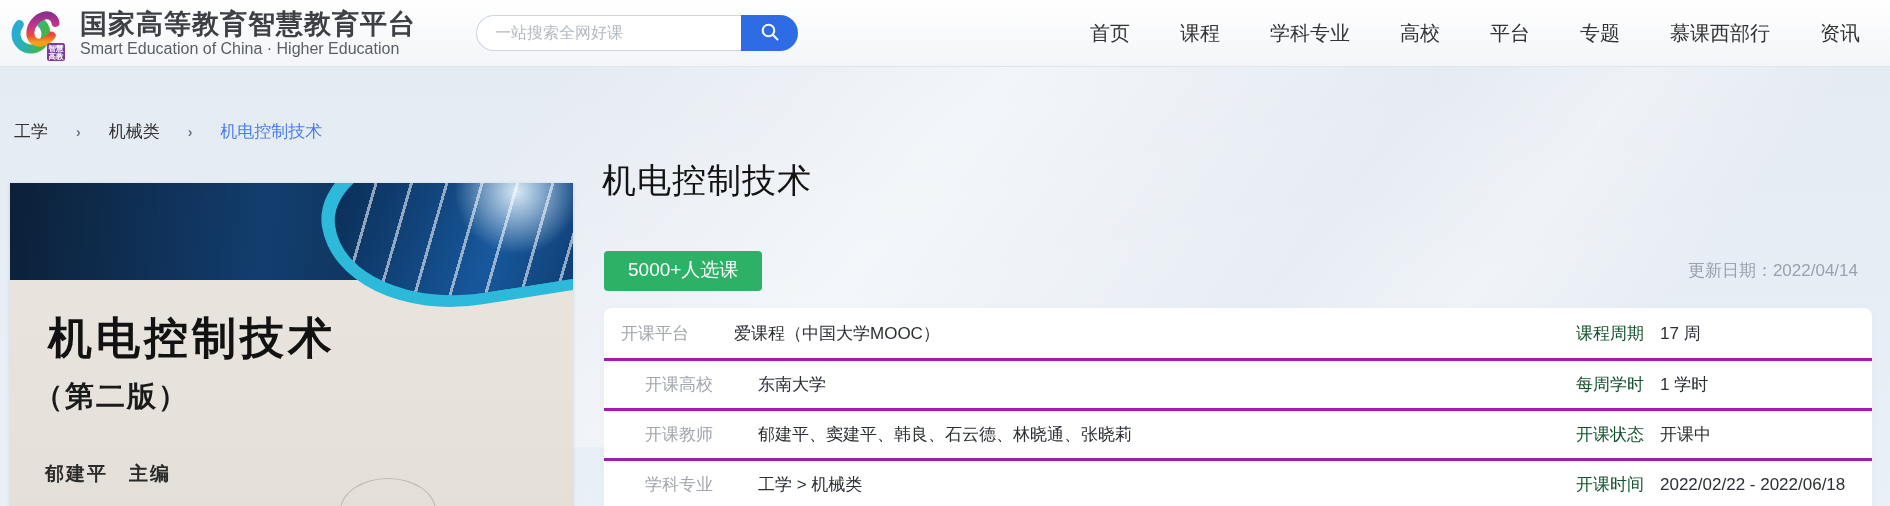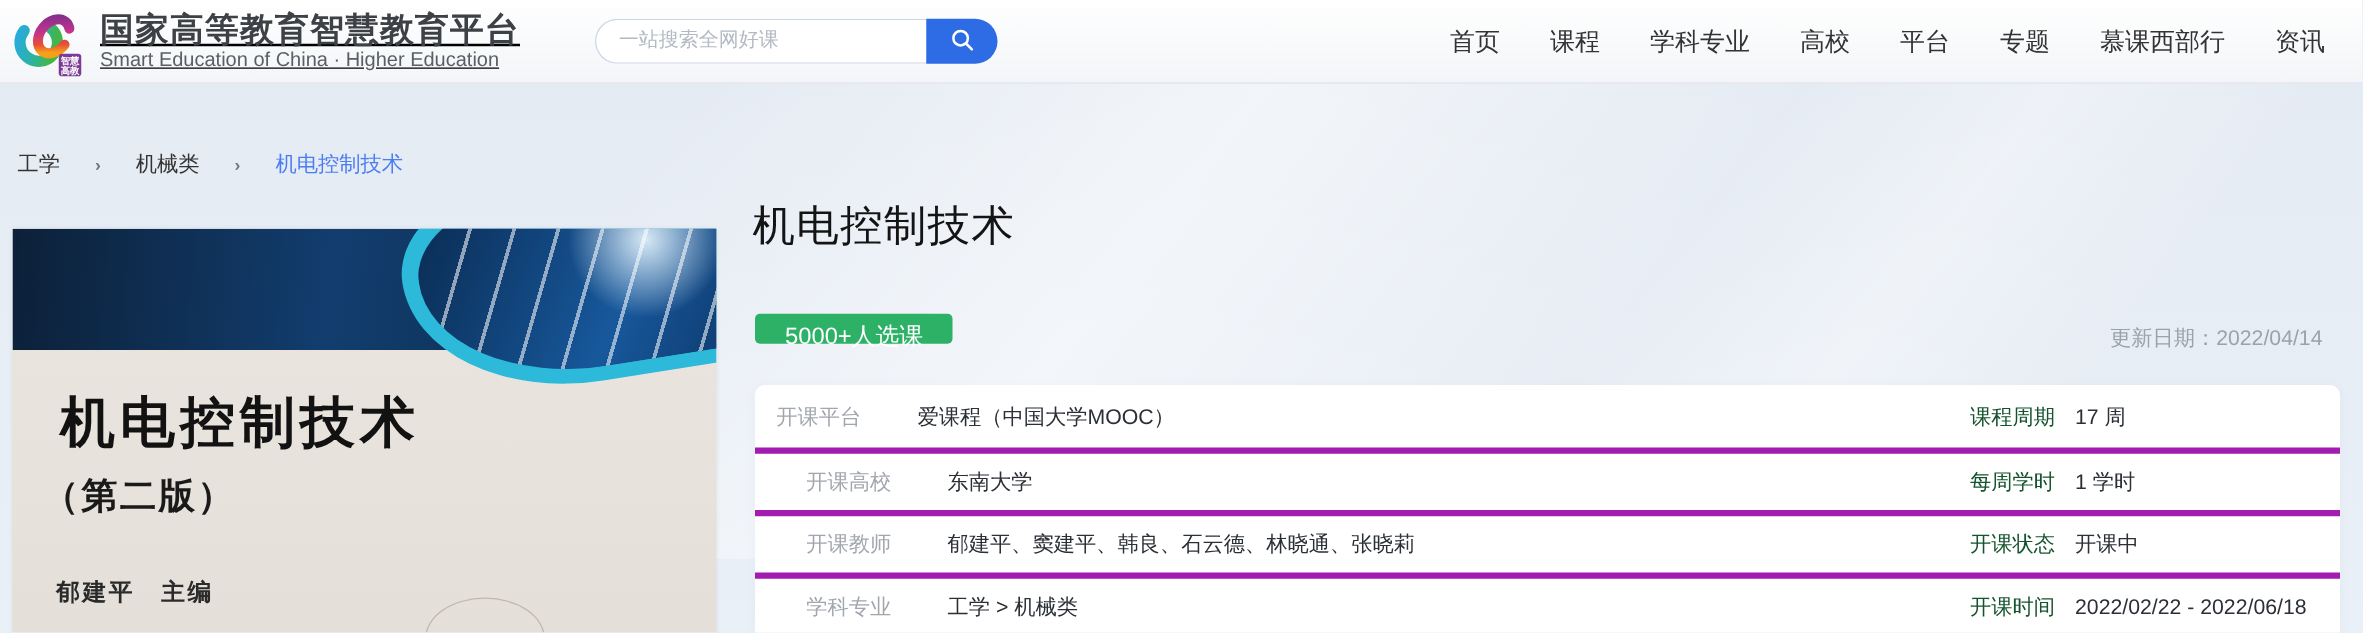--- a/index.html
+++ b/index.html
@@ -5,31 +5,31 @@
   * { margin:0; padding:0; box-sizing:border-box; }
   html,body { width:1890px; height:506px; overflow:hidden;
     font-family:"Liberation Sans","DejaVu Sans",sans-serif; background:#e9eef6; }
   .page { position:relative; width:1890px; height:506px; }
 
   
   .header { position:absolute; top:0; left:0; width:100%; height:67px;
     background:linear-gradient(#ffffff,#f3f5f8); border-bottom:1px solid #e2e6ec;
     display:flex; align-items:center; padding:0 30px 0 10px; z-index:5; }
   .logo { width:56px; height:56px; flex:0 0 auto; position:relative; top:1px; }
-  .brand { margin-left:14px;text-decoration:underline; }
+  .brand { margin-left:14px; }
   .brand-title { font-size:27px; font-weight:700; color:#3d4045; letter-spacing:1px; line-height:30px; }
   .brand-sub { font-size:16px; color:#595f66; margin-top:1px; }
   .search-wrap { display:flex; align-items:center; margin-left:60px; }
   .search-input { width:265px; height:36px; border:1px solid #ccd6e4; border-right:none;
     border-radius:18px 0 0 18px; padding:0 14px 0 18px; font-size:16px; color:#333;
     background:#fff; outline:none; }
   .search-input::placeholder { color:#b3bac4; }
   .search-btn { width:57px; height:36px; border:none; background:#2e6ce6;
     border-radius:0 18px 18px 0; cursor:pointer; display:flex; align-items:center; justify-content:center; }
-  .nav { margin-left:auto; display:flex; column-gap:40px; align-items:center; }
+  .nav { margin-left:auto; display:flex; column-gap:50px; align-items:center; }
   .nav a { font-size:20px; color:#333; text-decoration:none; white-space:nowrap; }
 
   
   .bg-area { position:absolute; top:67px; left:0; width:100%; height:439px;
     background:linear-gradient(180deg,#e5ebf3,#eaf0f7); overflow:hidden; }
   .streak1 { position:absolute; left:430px; top:-40px; width:900px; height:420px;
     background:linear-gradient(to right, rgba(255,255,255,0), rgba(255,255,255,.5), rgba(255,255,255,0));
     transform:skewX(-38deg); }
   .streak2 { position:absolute; left:1350px; top:-40px; width:420px; height:300px;
     background:linear-gradient(to right, rgba(255,255,255,0), rgba(255,255,255,.35), rgba(255,255,255,0));
@@ -61,29 +61,29 @@
   .cover-edition { position:absolute; left:24px; top:194px; font-size:29px; font-weight:700;
     color:#1a1a1a; letter-spacing:2px; }
   .cover-author { position:absolute; left:35px; top:278px; font-size:19px; font-weight:700;
     color:#2a2a2a; letter-spacing:2px; }
   .cover-circle { position:absolute; left:330px; bottom:-38px; width:96px; height:66px;
     border:1px solid rgba(120,110,100,.35); border-radius:50%; }
 
   
   .course-title { position:absolute; left:602px; top:158px; font-size:34px; color:#141414;
     letter-spacing:1px; z-index:4; }
-  .enroll-tag { position:absolute; left:604px; top:251px; height:24px; line-height:38px;
+  .enroll-tag { position:absolute; left:604px; top:251px; height:40px; line-height:38px;
     padding:0 24px; background:#2cb167; color:#fff; font-size:19px; border-radius:4px; z-index:4; }
   .update-date { position:absolute; right:32px; top:259px; font-size:17px; color:#9aa2ab; z-index:4; }
 
   
   .info-card { position:absolute; left:604px; top:308px; width:1268px; height:210px;
     background:#fff; border-radius:8px; box-shadow:0 2px 10px rgba(50,70,100,.04); z-index:4; }
   .info-row { position:relative; height:50px; display:flex; align-items:center; padding-left:17px; }
-  .info-row + .info-row { border-top:5px solid #a21caf;padding-left:41px; }
+  .info-row + .info-row { border-top:3px solid #a21caf;padding-left:41px; }
   .lbl { font-size:17px; color:#a2a7ae; width:82px; flex:0 0 auto; }
   .val { font-size:17px; color:#2b2f36; margin-left:31px; }
   .r-lbl { position:absolute; left:972px; font-size:17px; color:#14532d; }
   .r-val { position:absolute; left:1056px; font-size:17px; color:#2b2f36; white-space:nowrap; }
 </style>
 </head>
 <body>
 
 <div class="page">
 

